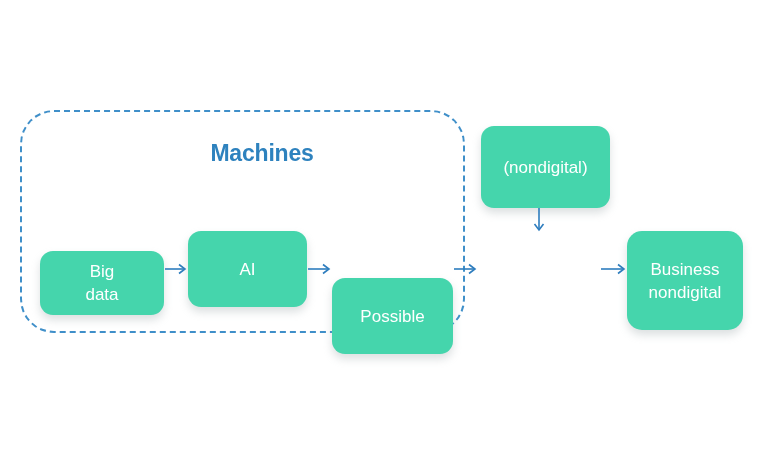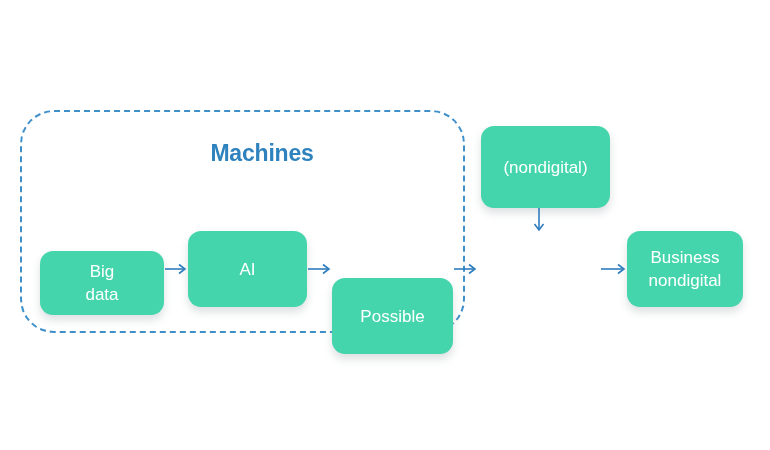--- a/index.html
+++ b/index.html
@@ -60,21 +60,21 @@
     font-weight: 400;
     box-shadow: 0 5px 9px rgba(150,160,165,0.33);
     padding: 0 6px;
   }
   .node span { display: block; }
 
   .n-bigdata   { left: 40px;  top: 231px; width: 124px; height: 64px; margin-top: 20px; }
   .n-ai        { left: 188px; top: 231px; width: 119px; height: 76px; justify-content: center; }
   .n-possible  { left: 332px; top: 231px; width: 121px; height: 76px; margin-top: 47px; }
   .n-human     { left: 478px; top: 231px; width: 122px; height: 76px; }
-  .n-business  { left: 627px; top: 231px; width: 116px; height: 76px; }
+  .n-business  { left: 627px; top: 231px; width: 116px; height: 99px; border-radius: 15px; }
   .n-otherinfo { left: 481px; top: 126px; width: 129px; height: 82px; }
 
   
   .arrow-h {
     position: absolute;
     height: 16px;
     top: 261px;
   }
   .arrow-h svg { display: block; }
   .a1 { left: 165px; width: 22px; }

